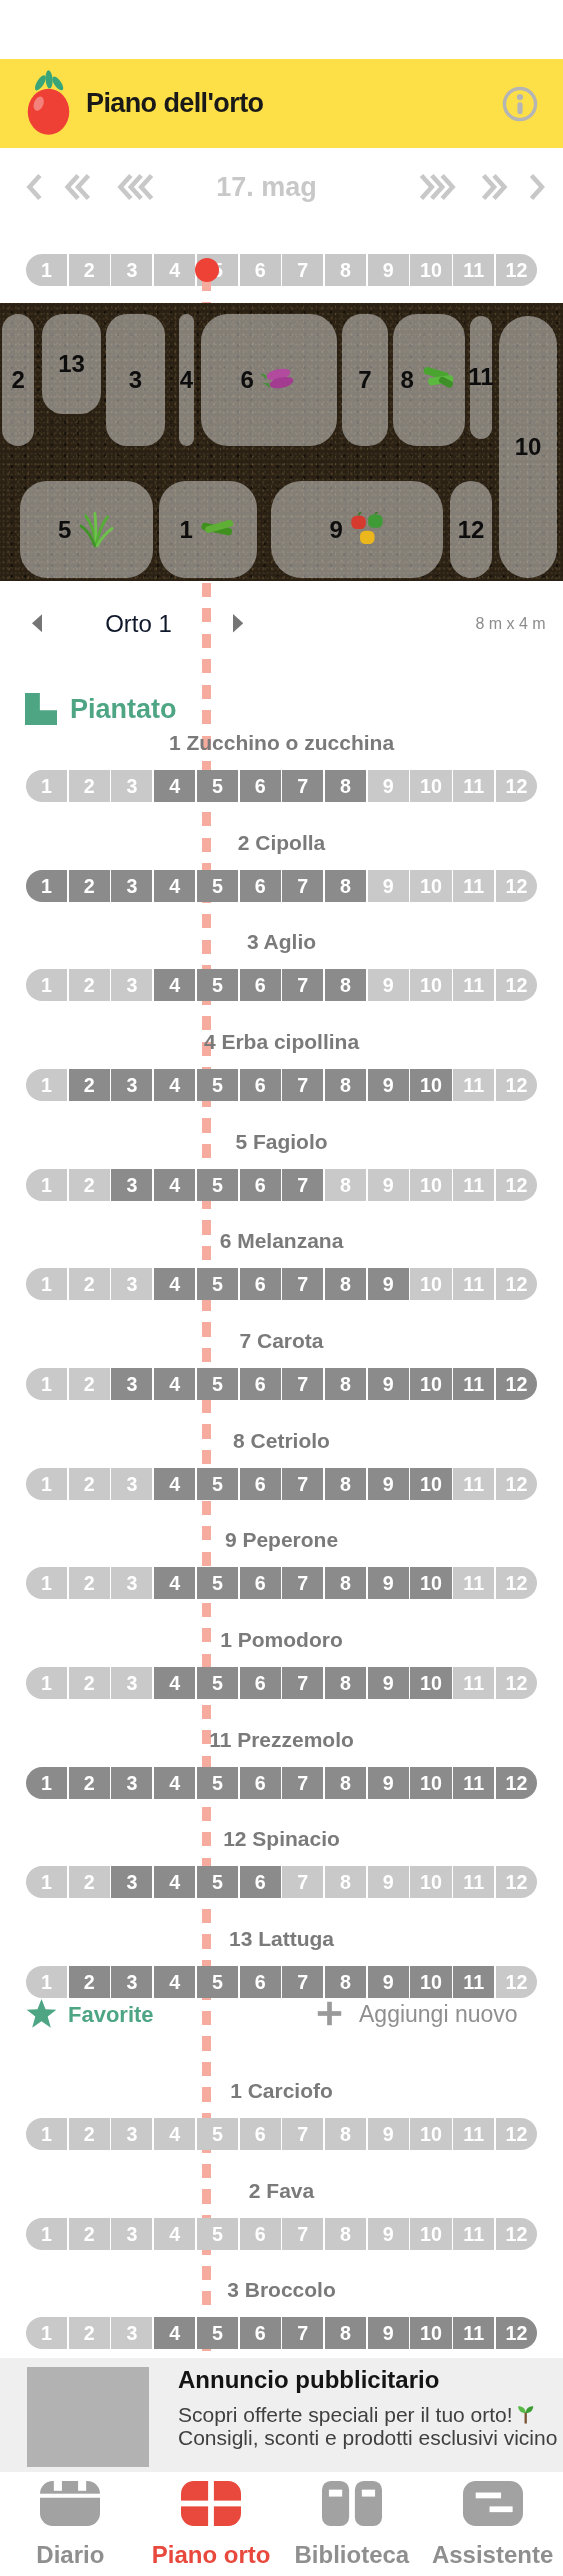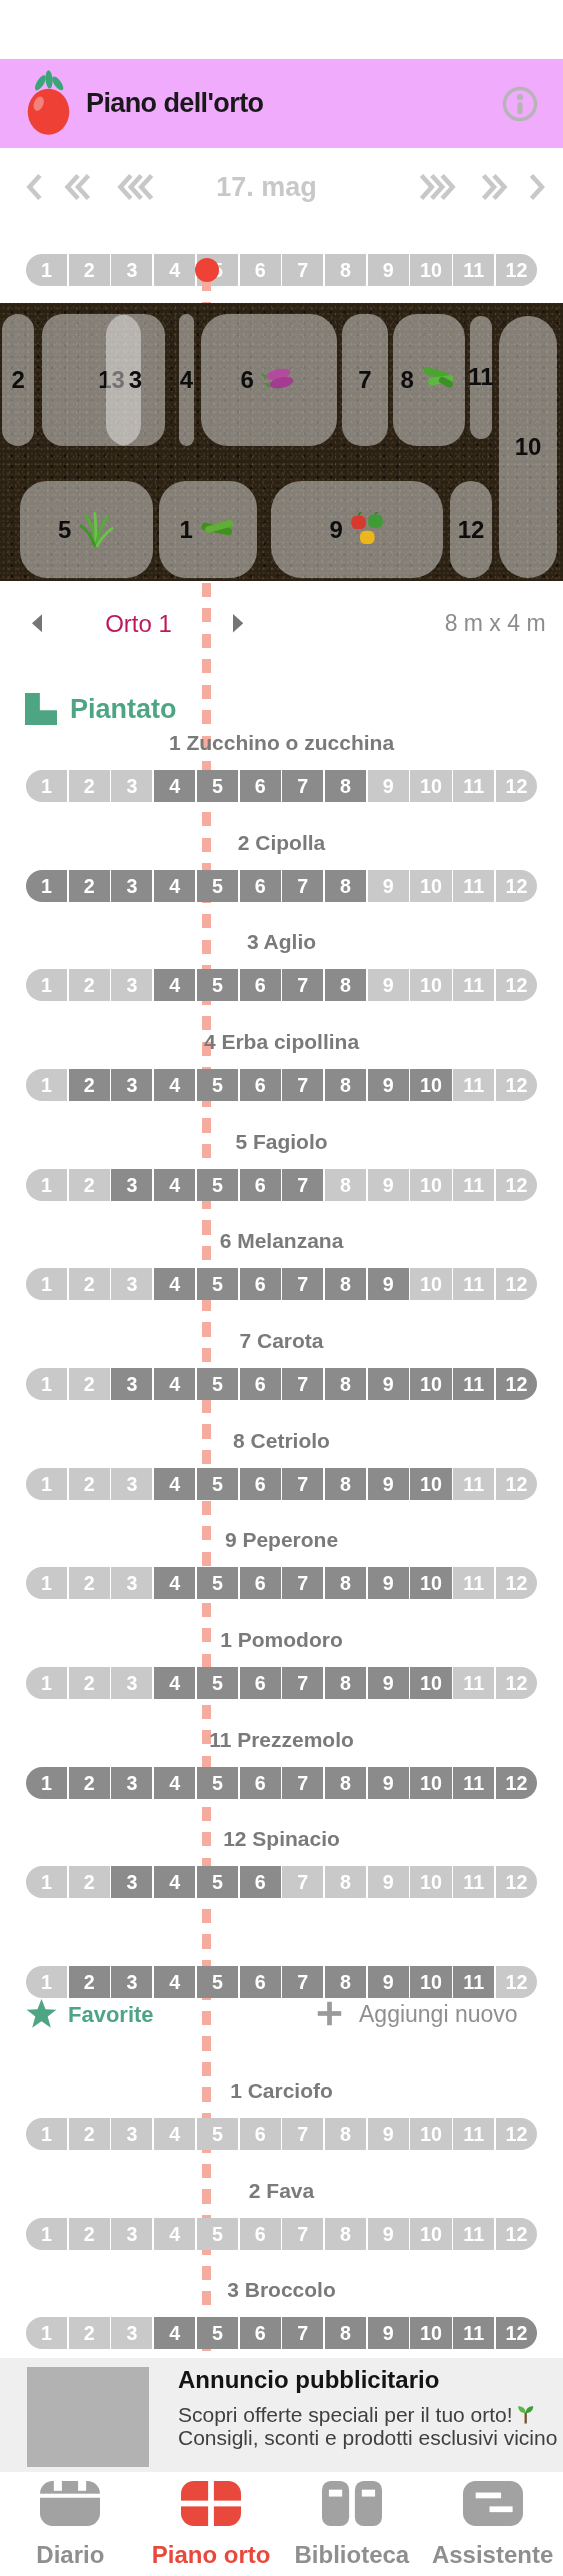--- a/index.html
+++ b/index.html
@@ -1,20 +1,20 @@
 <!DOCTYPE html>
 <html style="font-size:9.3px"><head>
 <meta charset="utf-8">
 <style>
   html,body{margin:0;padding:0;background:#ffffff;}
   #page{position:relative;width:563px;height:2576px;background:#ffffff;overflow:hidden;
         font-family:"Liberation Sans", sans-serif;}
 
   
-  .header{position:absolute;left:0;top:59px;width:563px;height:89px;background:#f0abfc;
+  .header{position:absolute;left:0;top:59px;width:563px;height:89px;background:#fde047;
           display:flex;align-items:center;}
   .header .app-title{position:absolute;left:86px;font-size:27px;font-weight:700;color:#191919;letter-spacing:-0.6px;}
   .tomato-wrap{position:absolute;left:24px;top:10.4px;width:49px;height:67px;}
   .info-wrap{position:absolute;left:501px;top:25.5px;width:38px;height:38px;}
 
   
   .datenav{position:absolute;left:0;top:170px;width:563px;height:35px;}
   .datenav .chev{position:absolute;top:2.3px;}
   .date-label{position:absolute;left:191px;top:0;width:151px;height:35px;line-height:35px;
               text-align:center;font-size:27px;font-weight:700;color:#c8c8c8;}
@@ -41,23 +41,23 @@
           radial-gradient(circle, rgba(0,0,0,.55) 1.2px, transparent 1.5px);
         background-size:6.4px 7.5px,4px 5.2px,9.8px 8.7px,13.3px 11px;
         background-position:0 0,1.7px 2.9px,3.5px 1.2px,5.2px 4px;}
   .bed{position:absolute;background:rgba(255,255,255,.42);display:flex;align-items:center;
        justify-content:center;gap:5.8px;}
   .bed .bed-num{color:#0d0d0d;font-size:24px;font-weight:700;white-space:nowrap;}
 
   
   .gsel{position:absolute;left:0;top:605px;width:563px;height:37px;}
   .gsel .gname{position:absolute;left:75px;top:0;width:127px;height:37px;line-height:37px;
-               text-align:center;font-size:24px;color:#be185d;}
+               text-align:center;font-size:24px;color:#0f172a;}
   .gsel .gsize{position:absolute;right:17.4px;top:0;height:37px;line-height:37px;
-               font-size:23px;color:#8c8c8c;}
+               font-size:16px;color:#8c8c8c;}
   .tri{position:absolute;top:9.3px;}
 
   
   .planted-head{position:absolute;left:0;top:691px;width:467px;height:36px;}
   .planted-head .sec-title{position:absolute;left:70px;top:0;height:36px;line-height:36px;
                            font-size:27px;font-weight:700;color:#4da584;}
   .fav-head{position:absolute;left:0;top:1997px;width:563px;height:35px;}
   .fav-head .sec-title{position:absolute;left:68px;top:0;height:35px;line-height:35px;
                        font-size:22px;font-weight:700;color:#4da584;}
   .add-new{position:absolute;left:316px;top:0;height:35px;display:flex;align-items:center;gap:16px;}
@@ -173,21 +173,21 @@
       <div class="scell">12</div>
     </div>
 
   <div class="today-line"></div>
   <div class="today-marker"></div>
 
   <div class="plot" id="plot">
       <div class="bed" style="left: 2.3px; top: 11px; width: 32px; height: 132px; border-radius: 16px;">
         <span class="bed-num">2</span>
       </div>
-      <div class="bed" style="left: 42px; top: 11px; width: 59px; height: 132px; border-radius: 21px; padding-left: 40px;">
+      <div class="bed" style="left: 42px; top: 11px; width: 59px; height: 100px; border-radius: 21px;">
         <span class="bed-num">13</span>
       </div>
       <div class="bed" style="left: 106px; top: 11px; width: 59px; height: 132px; border-radius: 21px;">
         <span class="bed-num">3</span>
       </div>
       <div class="bed" style="left: 179px; top: 11px; width: 15px; height: 132px; border-radius: 7.5px;">
         <span class="bed-num">4</span>
       </div>
       <div class="bed" style="left: 201px; top: 11px; width: 136px; height: 132px; border-radius: 27px;">
         <span class="bed-num">6</span>
@@ -474,20 +474,21 @@
           <div class="mcell dark">6</div>
           <div class="mcell">7</div>
           <div class="mcell">8</div>
           <div class="mcell">9</div>
           <div class="mcell">10</div>
           <div class="mcell">11</div>
           <div class="mcell">12</div>
         </div>
       </div>
       <div class="plant-row" style="top: 1196px;">
+        <div class="plant-label">13 Lattuga</div>
         <div class="month-bar">
           <div class="mcell">1</div>
           <div class="mcell dark">2</div>
           <div class="mcell dark">3</div>
           <div class="mcell dark">4</div>
           <div class="mcell dark">5</div>
           <div class="mcell dark">6</div>
           <div class="mcell dark">7</div>
           <div class="mcell dark">8</div>
           <div class="mcell dark">9</div>

